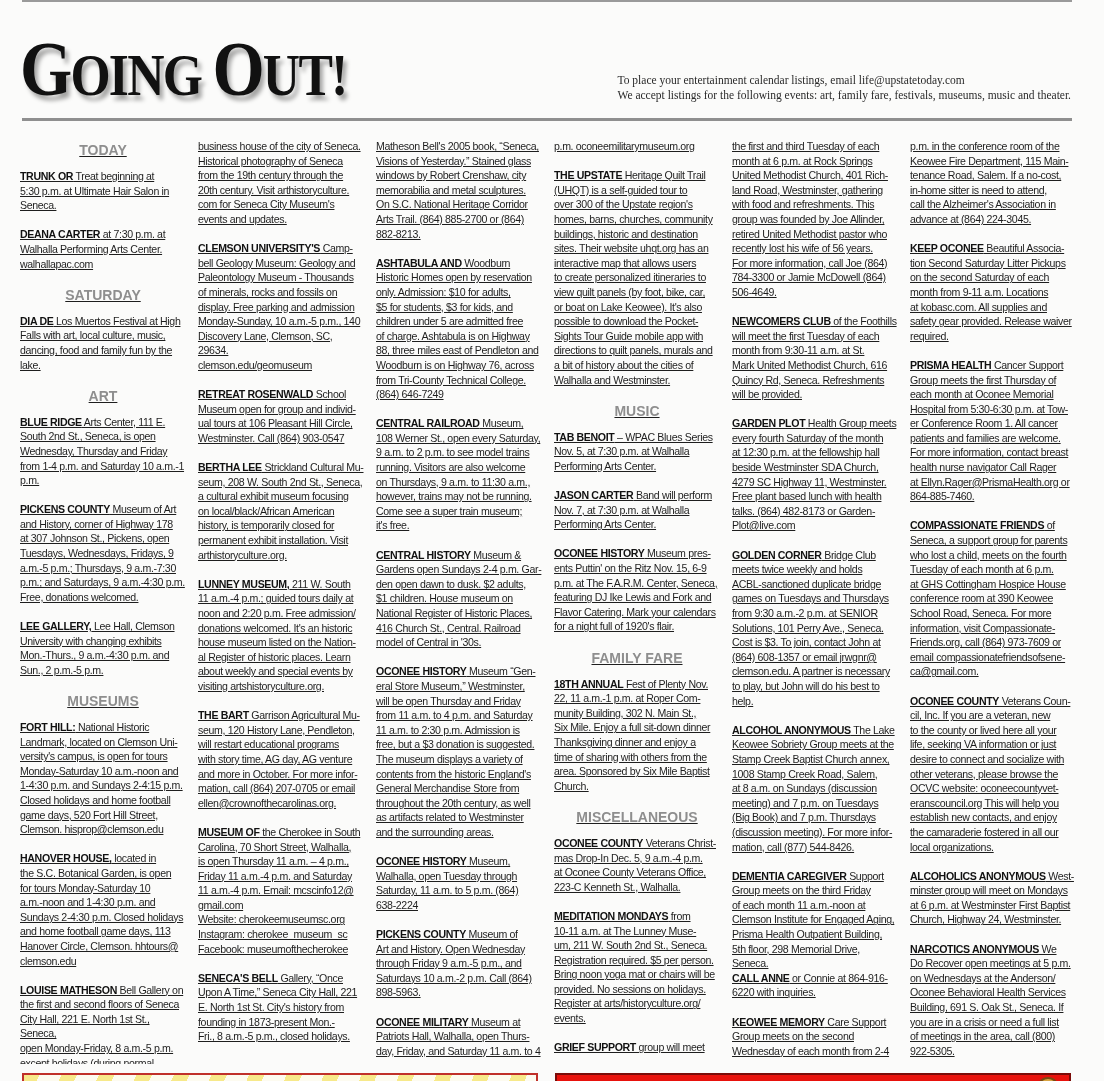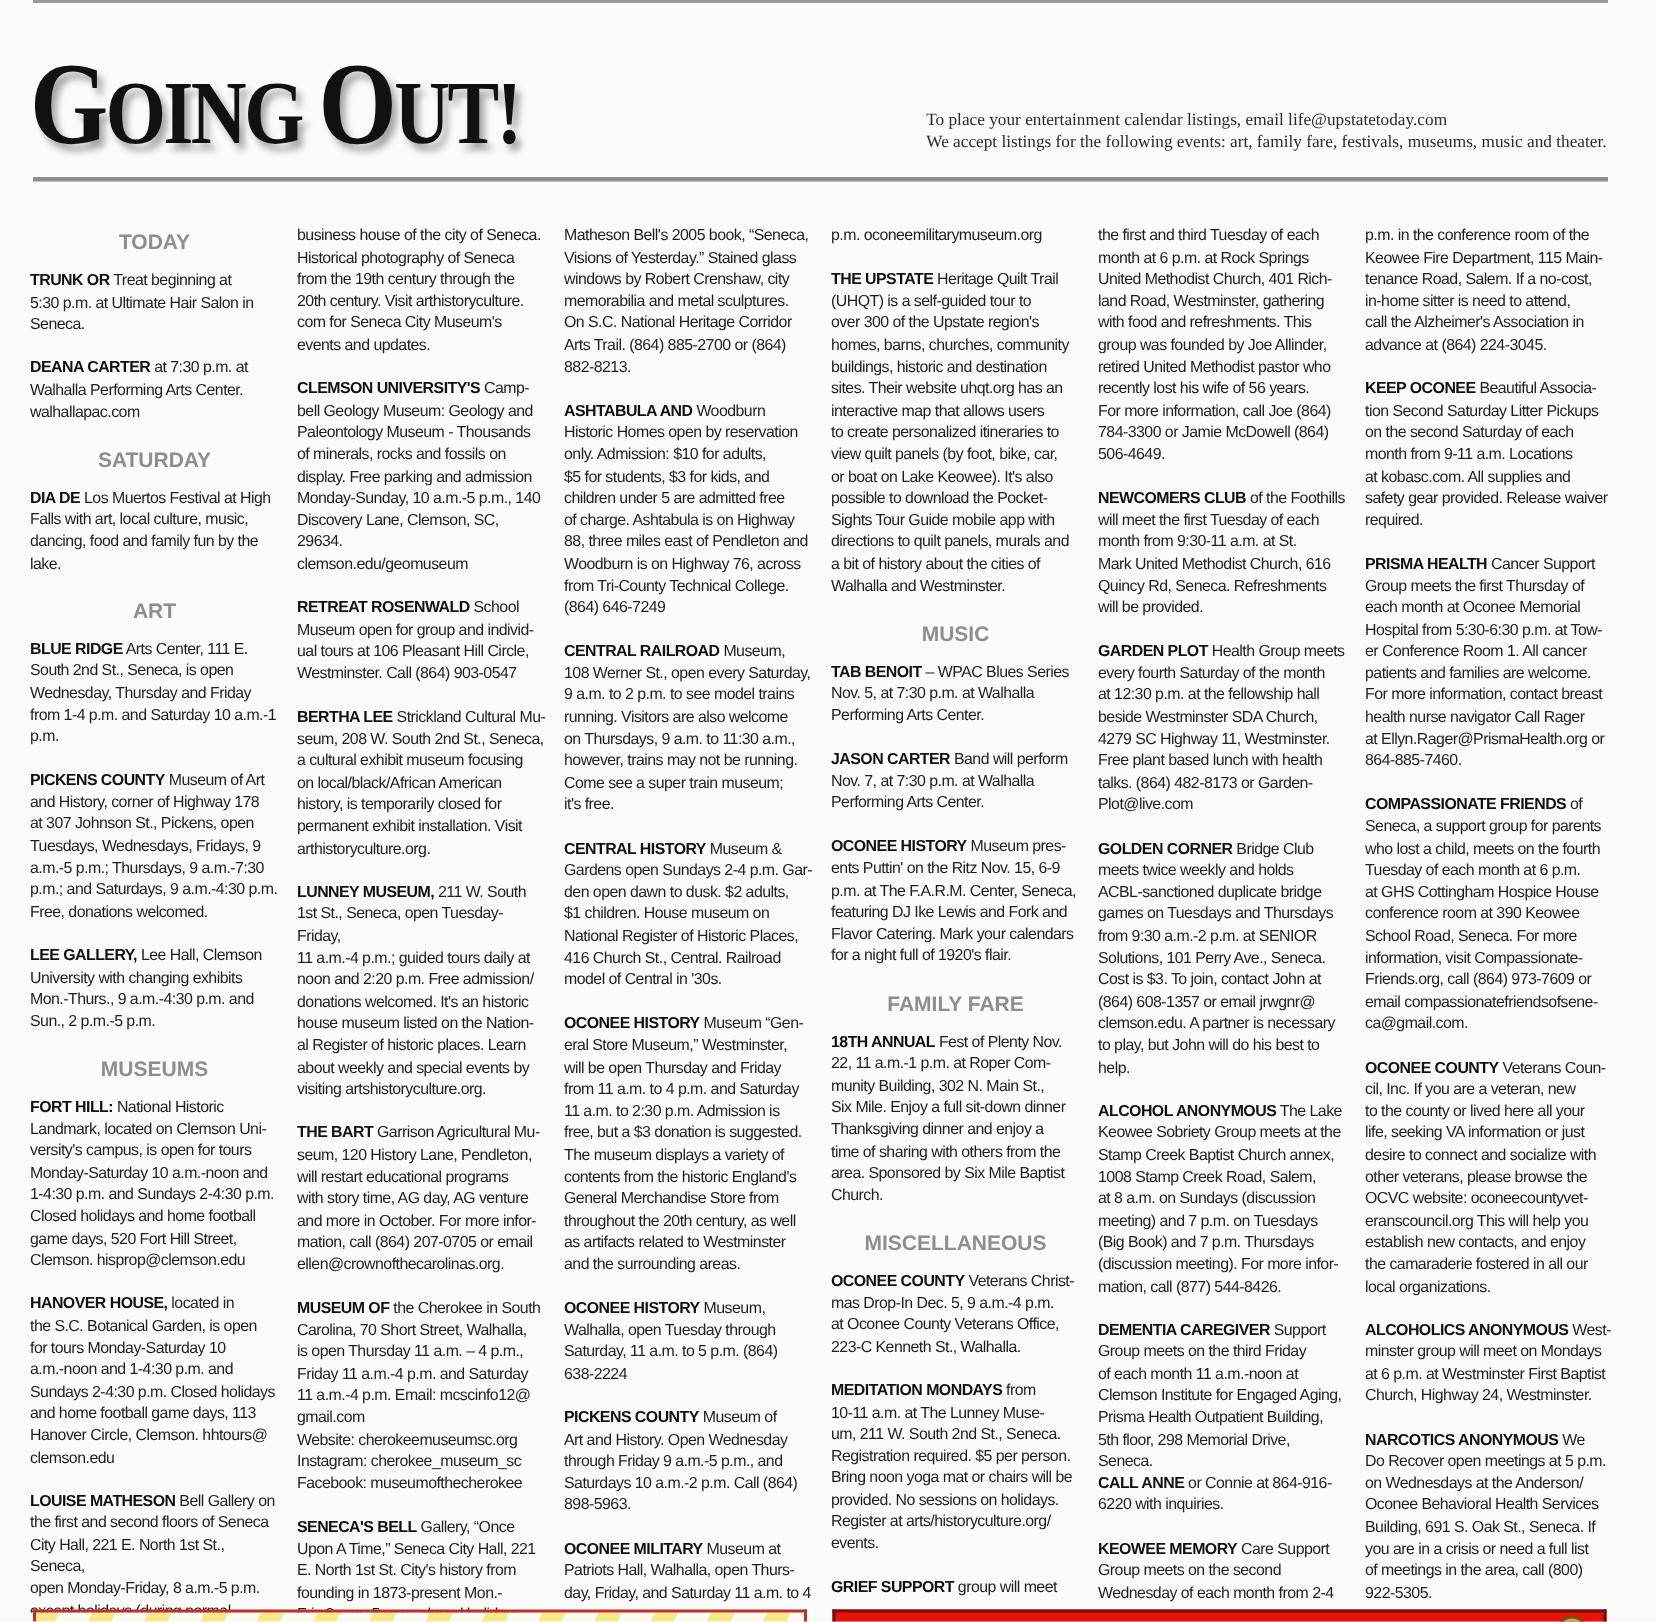--- a/index.html
+++ b/index.html
@@ -22,23 +22,23 @@
     white-space: nowrap;
   }
   .masthead-title .sc { font-size: 60px; }
 
   .tagline { position: absolute; right: 33px; top: 73px; text-align: left;
     font-family: "Liberation Serif", serif; font-size: 11.5px; line-height: 15px; color: #2a2a2a; }
 
   .header-rule { position: absolute; left: 22px; top: 118px; width: 1050px; height: 3px; background: #8f8f8f; }
 
   .columns { position: absolute; left: 20px; top: 133px; width: 1060px; height: 925px; }
-  .col { position: absolute; top: 17px; width: 166px; height: 925px; overflow: hidden;
+  .col { position: absolute; top: 6px; width: 166px; height: 925px; overflow: hidden;
     font-family: "Liberation Sans", sans-serif; font-size: 10.6px; line-height: 14.6px;
-    letter-spacing: -0.35px; color: #1e1e1e; }
+    letter-spacing: -0.35px; color: #1e1e1e; text-decoration: underline; }
   .col-1 { left: 0; }
   .col-2 { left: 178px; }
   .col-3 { left: 356px; }
   .col-4 { left: 534px; }
   .col-5 { left: 712px; }
   .col-6 { left: 890px; }
 
   .section-head { text-align: center; font-weight: bold; font-size: 14px; color: #8e8e8e;
     letter-spacing: 0; margin: 2px 0 10px 0; line-height: 18px; }
   .entry { margin-bottom: 14.6px; }
@@ -113,21 +113,21 @@
         <span class="line"><span>University with changing exhibits</span></span>
         <span class="line"><span>Mon.-Thurs., 9 a.m.-4:30 p.m. and</span></span>
         <span class="line"><span>Sun., 2 p.m.-5 p.m.</span></span>
       </div>
     <div class="section-head">MUSEUMS</div>
     <div class="entry">
         <span class="line"><span class="lead">FORT HILL:</span><span> National Historic</span></span>
         <span class="line"><span>Landmark, located on Clemson Uni-</span></span>
         <span class="line"><span>versity's campus, is open for tours</span></span>
         <span class="line"><span>Monday-Saturday 10 a.m.-noon and</span></span>
-        <span class="line"><span>1-4:30 p.m. and Sundays 2-4:30 p.m.</span></span>
+        <span class="line"><span>1-4:30 p.m. and Sundays 2-4:15 p.m.</span></span>
         <span class="line"><span>Closed holidays and home football</span></span>
         <span class="line"><span>game days, 520 Fort Hill Street,</span></span>
         <span class="line"><span>Clemson. hisprop@clemson.edu</span></span>
       </div>
     <div class="entry">
         <span class="line"><span class="lead">HANOVER HOUSE,</span><span> located in</span></span>
         <span class="line"><span>the S.C. Botanical Garden, is open</span></span>
         <span class="line"><span>for tours Monday-Saturday 10</span></span>
         <span class="line"><span>a.m.-noon and 1-4:30 p.m. and</span></span>
         <span class="line"><span>Sundays 2-4:30 p.m. Closed holidays</span></span>
@@ -173,21 +173,20 @@
         <span class="line"><span class="lead">BERTHA LEE</span><span> Strickland Cultural Mu-</span></span>
         <span class="line"><span>seum, 208 W. South 2nd St., Seneca,</span></span>
         <span class="line"><span>a cultural exhibit museum focusing</span></span>
         <span class="line"><span>on local/black/African American</span></span>
         <span class="line"><span>history, is temporarily closed for</span></span>
         <span class="line"><span>permanent exhibit installation. Visit</span></span>
         <span class="line"><span>arthistoryculture.org.</span></span>
       </div>
     <div class="entry">
         <span class="line"><span class="lead">LUNNEY MUSEUM,</span><span> 211 W. South</span></span>
-        <span class="line"><span>1st St., Seneca, open Tuesday-Friday,</span></span>
         <span class="line"><span>11 a.m.-4 p.m.; guided tours daily at</span></span>
         <span class="line"><span>noon and 2:20 p.m. Free admission/</span></span>
         <span class="line"><span>donations welcomed. It's an historic</span></span>
         <span class="line"><span>house museum listed on the Nation-</span></span>
         <span class="line"><span>al Register of historic places. Learn</span></span>
         <span class="line"><span>about weekly and special events by</span></span>
         <span class="line"><span>visiting artshistoryculture.org.</span></span>
       </div>
     <div class="entry">
         <span class="line"><span class="lead">THE BART</span><span> Garrison Agricultural Mu-</span></span>

